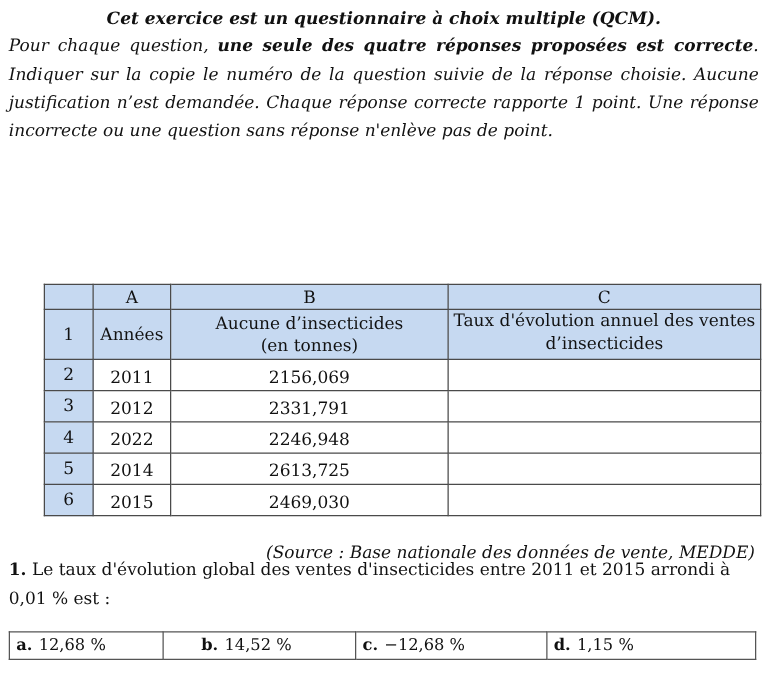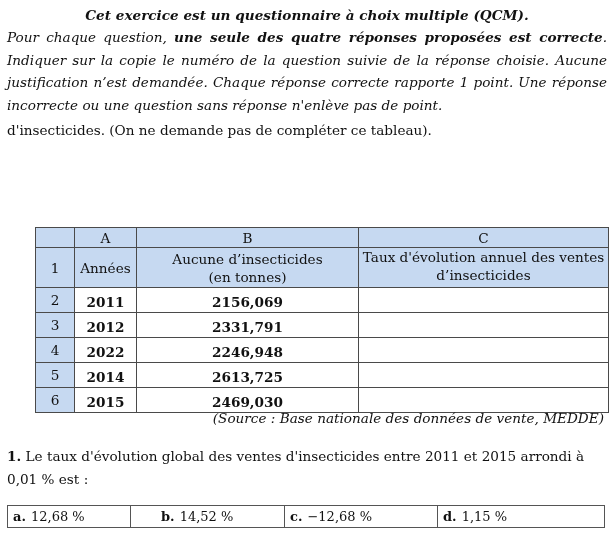--- a/index.html
+++ b/index.html
@@ -58,25 +58,25 @@
     border: 1.5px solid #4a4a4a;
     text-align: center;
     padding: 0;
     line-height: 18px;
   }
   table.sheet .hdr { background: #c6d9f1; }
   table.sheet tr.colhdr td { height: 19px; }
   table.sheet tr.row1 td { height: 39px; }
   table.sheet tr.datarow td { height: 23px; }
   table.sheet td.rownum { vertical-align: middle; }
-  table.sheet tr.datarow td.val { vertical-align: bottom; padding-bottom: 1px; font-weight: bold; }
+  table.sheet tr.datarow td.val { vertical-align: bottom; padding-bottom: 1px; }
 
   .source {
     position: absolute;
-    top: 408px;
+    top: 432px;
     right: 12px;
     font-style: italic;
     font-size: 13.6px;
     line-height: 20px;
   }
 
   .question {
     top: 445px;
   }
   .question b { font-weight: bold; }
@@ -100,21 +100,20 @@
   table.answers td.first { padding-left: 5px; }
   table.answers .letter { font-weight: bold; margin-right: 5px; }
 </style>
 </head>
 <body>
 
 <p class="p intro-title">Cet exercice est un questionnaire à choix multiple (QCM).</p>
 <p class="p intro-body"><span>Pour chaque question, </span><b>une seule des quatre réponses proposées est correcte</b><span>. Indiquer sur la copie le numéro de la question suivie de la réponse choisie. Aucune justification n’est demandée. Chaque réponse correcte rapporte 1 point. Une réponse incorrecte ou une question sans réponse n'enlève pas de point.</span></p>
 
 <p class="p context">
-  <span class="plain-line">d'insecticides. (On ne demande pas de compléter ce tableau).</span>
 </p>
 
 <table class="sheet">
   <colgroup>
     <col style="width:39px">
     <col style="width:62px">
     <col style="width:222px">
     <col style="width:250px">
   </colgroup>
   <tbody>

